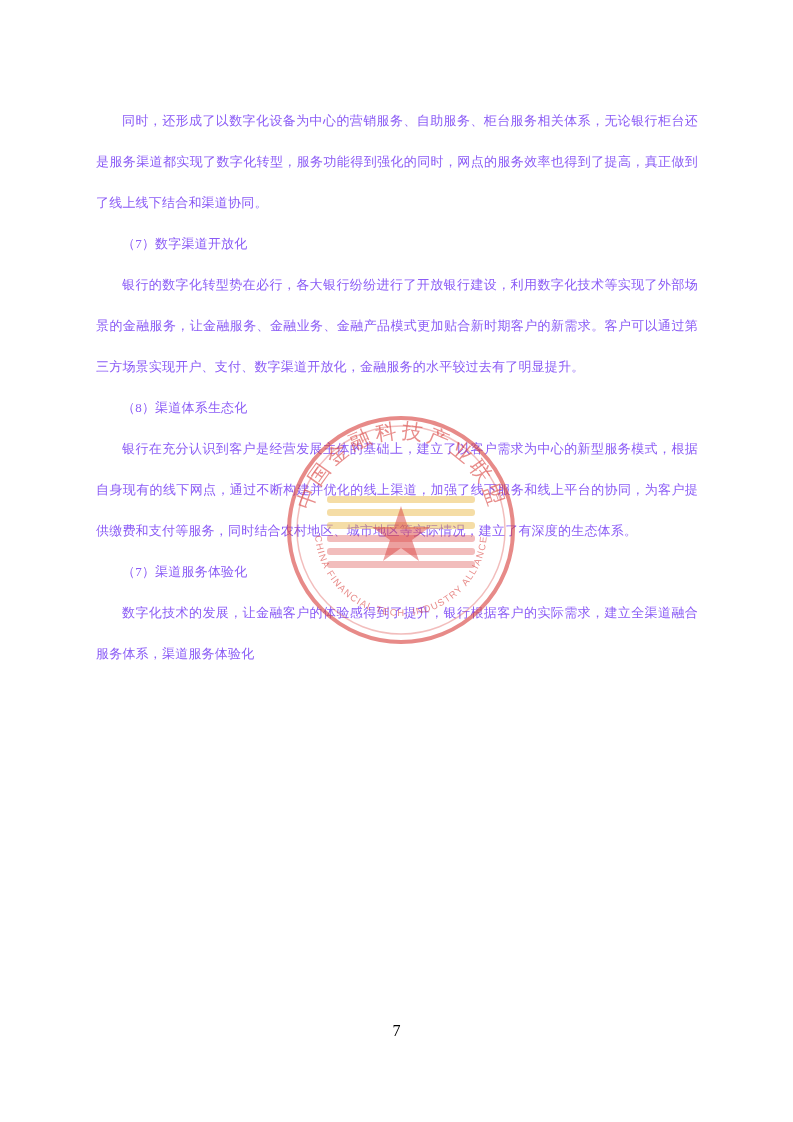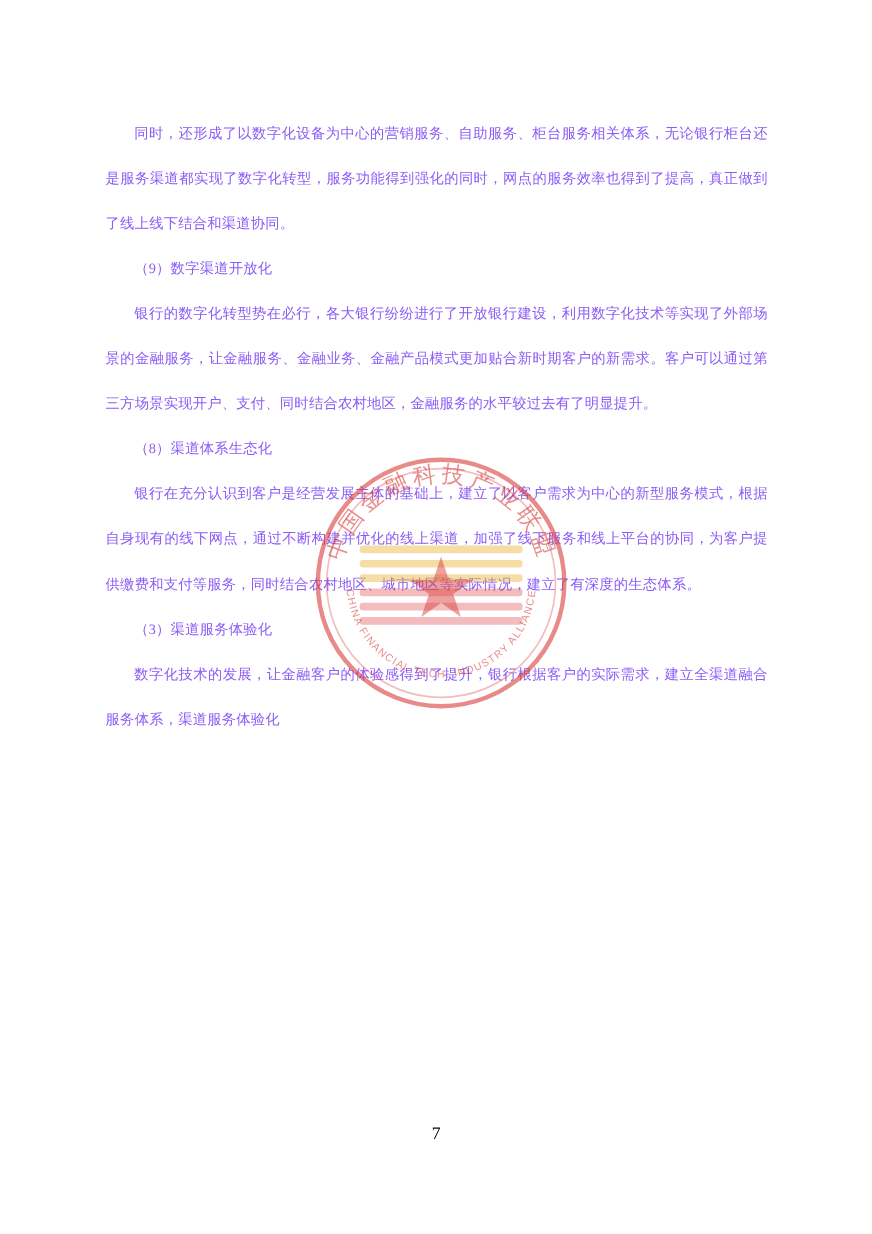--- a/index.html
+++ b/index.html
@@ -82,25 +82,25 @@
     opacity: 0.35;
   }
 </style>
 </head>
 <body>
 
 <div class="page">
 
   <div class="content">
     <p class="para indent">同时，还形成了以数字化设备为中心的营销服务、自助服务、柜台服务相关体系，无论银行柜台还是服务渠道都实现了数字化转型，服务功能得到强化的同时，网点的服务效率也得到了提高，真正做到了线上线下结合和渠道协同。</p>
-    <p class="para indent">（9）数字渠道开放化</p>
-    <p class="para indent">银行的数字化转型势在必行，各大银行纷纷进行了开放银行建设，利用数字化技术等实现了外部场景的金融服务，让金融服务、金融业务、金融产品模式更加贴合新时期客户的新需求。客户可以通过第三方场景实现开户、支付、同时结合农村地区，金融服务的水平较过去有了明显提升。</p>
+    <p class="para indent">（7）数字渠道开放化</p>
+    <p class="para indent">银行的数字化转型势在必行，各大银行纷纷进行了开放银行建设，利用数字化技术等实现了外部场景的金融服务，让金融服务、金融业务、金融产品模式更加贴合新时期客户的新需求。客户可以通过第三方场景实现开户、支付、数字渠道开放化，金融服务的水平较过去有了明显提升。</p>
     <p class="para indent">（8）渠道体系生态化</p>
     <p class="para indent">银行在充分认识到客户是经营发展主体的基础上，建立了以客户需求为中心的新型服务模式，根据自身现有的线下网点，通过不断构建并优化的线上渠道，加强了线下服务和线上平台的协同，为客户提供缴费和支付等服务，同时结合农村地区、城市地区等实际情况，建立了有深度的生态体系。</p>
-    <p class="para indent">（3）渠道服务体验化</p>
+    <p class="para indent">（7）渠道服务体验化</p>
     <p class="para indent">数字化技术的发展，让金融客户的体验感得到了提升，银行根据客户的实际需求，建立全渠道融合服务体系，渠道服务体验化</p>
   </div>
 
   <div class="seal">
     <svg viewBox="0 0 240 240" xmlns="http://www.w3.org/2000/svg">
       <circle class="seal-ring" cx="120" cy="120" r="112"></circle>
       <circle class="seal-ring" cx="120" cy="120" r="104" style="stroke-width:1.5;opacity:0.35"></circle>
 
       <g>
         <rect class="seal-bar" x="46" y="86" width="148" height="7" rx="3"></rect>

